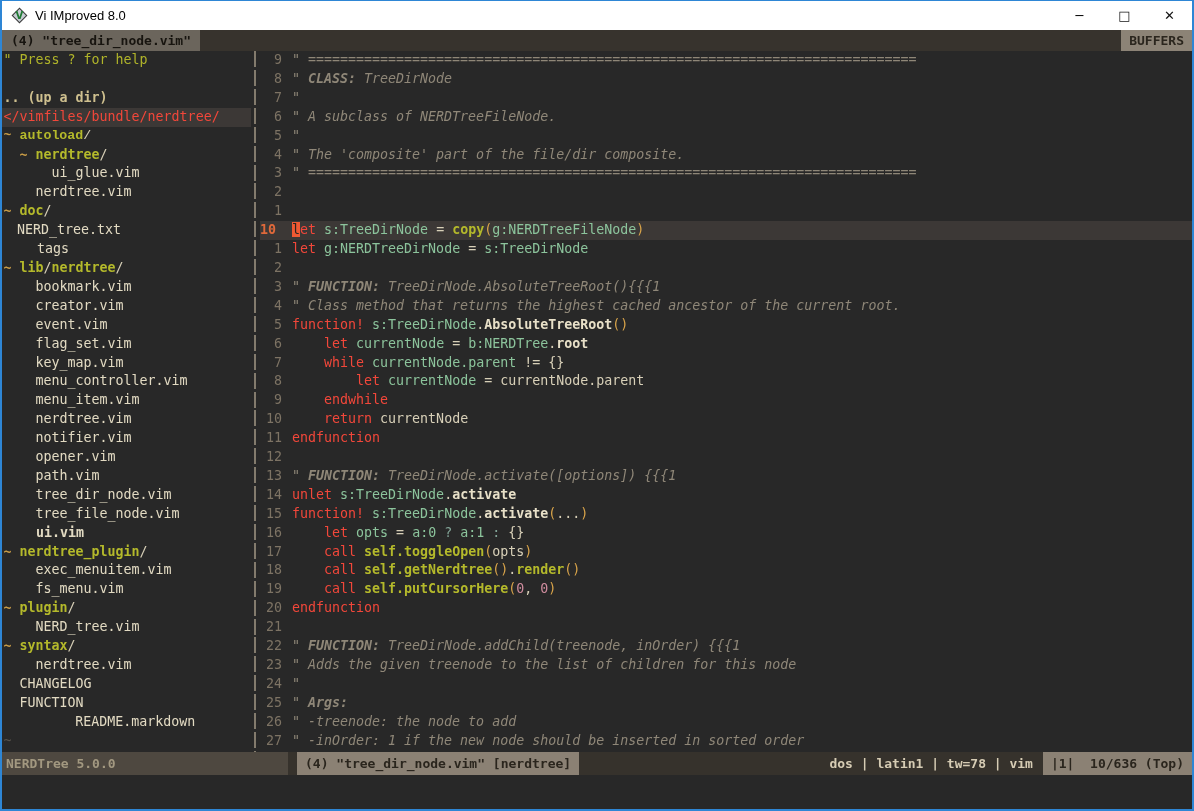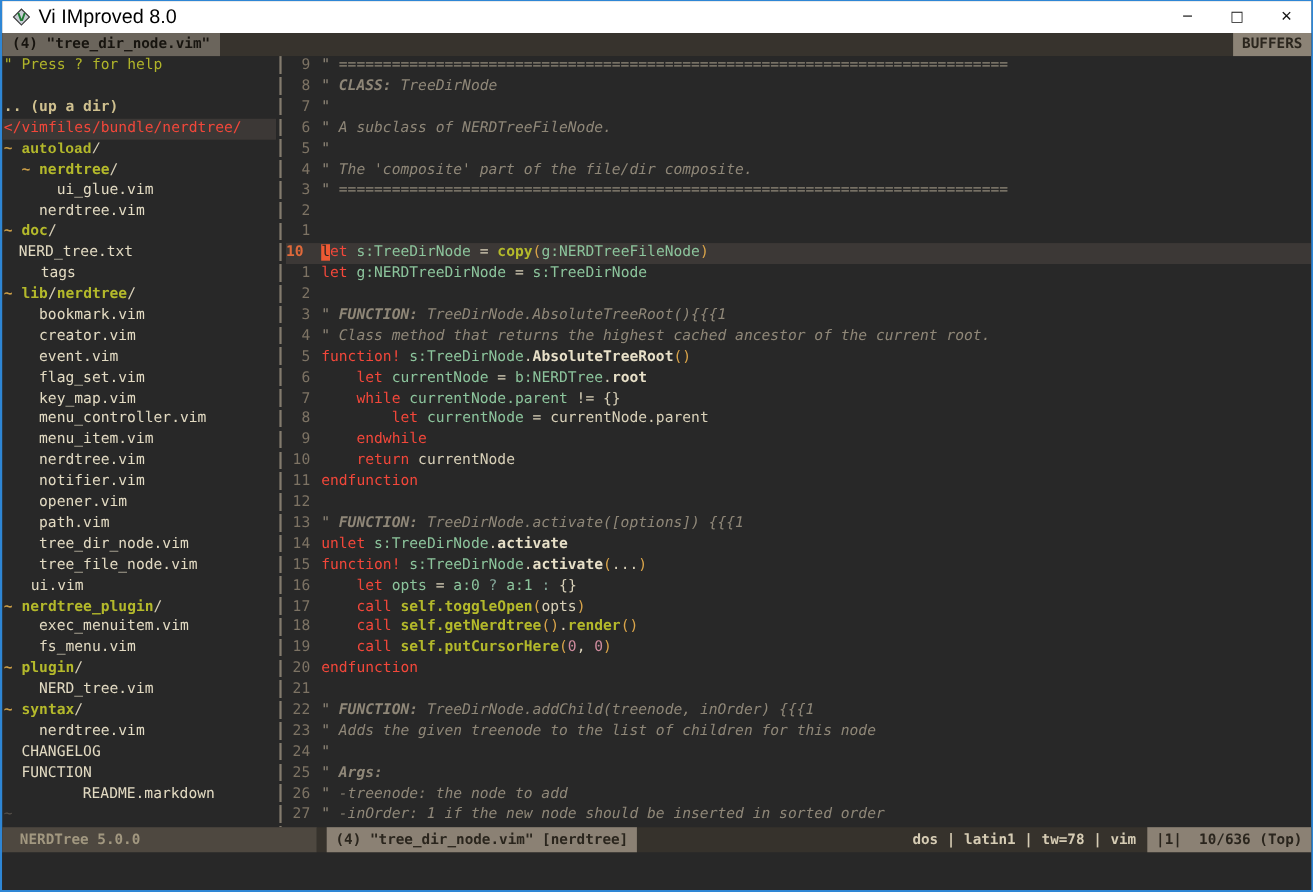--- a/index.html
+++ b/index.html
@@ -15,21 +15,21 @@
     --buffersBg:#8c8376; --buffersFg:#2b261e;
     --borderBlue:#2e86d5; --titleBg:#ffffff; --titleFg:#000000;
   }
   html,body{margin:0;padding:0;background:#2a2a2a;}
   .window{width:1194px;height:811px;box-sizing:border-box;
     border:2px solid var(--borderBlue);border-top-width:1px;
     background:var(--bg);display:flex;flex-direction:column;
     font-family:"DejaVu Sans Mono",monospace;}
   .titlebar{height:29px;background:var(--titleBg);display:flex;align-items:center;
     padding-left:9px;flex:none;}
-  .title-text{font-family:"Liberation Sans",sans-serif;font-size:18px;color:var(--titleFg);
+  .title-text{font-family:"Liberation Sans",sans-serif;font-size:13px;color:var(--titleFg);
     margin-left:7px;flex:1;}
   .winbtn{width:45px;height:29px;display:flex;align-items:center;justify-content:center;
     color:#111;font-family:"DejaVu Sans",sans-serif;font-size:13px;cursor:default;}
   .tabline{height:21px;background:var(--tabFillBg);display:flex;align-items:stretch;
     font-size:13px;font-weight:bold;flex:none;}
   .tab{background:var(--tabBg);color:var(--tabFg);padding:0 9px;display:flex;
     align-items:center;white-space:pre;}
   .tabfill{flex:1;}
   .buffers{background:var(--buffersBg);color:var(--buffersFg);padding:0 8px;
     display:flex;align-items:center;}
@@ -57,21 +57,21 @@
   .r-help{color:var(--help);}
   .r-up{color:var(--up);font-weight:bold;}
   .r-rootpath{color:var(--red);}
   .r-tilde{color:var(--tilde);font-weight:bold;}
   .r-dir{color:var(--dir);font-weight:bold;}
   .r-slash{color:var(--fg);}
   .r-file{color:var(--file);}
   .r-eob{color:var(--eob);}
   .statusline{height:23px;display:flex;font-size:13px;font-weight:bold;white-space:pre;flex:none;}
   .st-left{width:286px;flex:none;background:var(--statusLeftBg);color:var(--statusLeftFg);
-    padding-left:16px;display:flex;align-items:center;box-sizing:border-box;}
+    padding-left:4px;display:flex;align-items:center;box-sizing:border-box;}
   .st-right{flex:1;background:var(--statusBarBg);display:flex;align-items:center;}
   .seg{background:var(--segBg);color:var(--segFg);padding:0 8px;height:100%;
     display:flex;align-items:center;}
   .seg-file{margin-left:9px;}
   .st-spacer{flex:1;}
   .st-info{color:var(--infoFg);margin-right:10px;}
   .cmdline{height:34px;background:var(--bg);flex:none;}
 </style>
 </head>
 <body>
@@ -117,21 +117,21 @@
         <div class="row" style="padding-left: 33.5px;"><span class="r-file">flag_set.vim</span></div>
         <div class="row" style="padding-left: 33.5px;"><span class="r-file">key_map.vim</span></div>
         <div class="row" style="padding-left: 33.5px;"><span class="r-file">menu_controller.vim</span></div>
         <div class="row" style="padding-left: 33.5px;"><span class="r-file">menu_item.vim</span></div>
         <div class="row" style="padding-left: 33.5px;"><span class="r-file">nerdtree.vim</span></div>
         <div class="row" style="padding-left: 33.5px;"><span class="r-file">notifier.vim</span></div>
         <div class="row" style="padding-left: 33.5px;"><span class="r-file">opener.vim</span></div>
         <div class="row" style="padding-left: 33.5px;"><span class="r-file">path.vim</span></div>
         <div class="row" style="padding-left: 33.5px;"><span class="r-file">tree_dir_node.vim</span></div>
         <div class="row" style="padding-left: 33.5px;"><span class="r-file">tree_file_node.vim</span></div>
-        <div class="row" style="padding-left: 26px;"><span class="r-file">ui.vim</span></div>
+        <div class="row" style="padding-left: 34px; font-weight: bold;"><span class="r-file">ui.vim</span></div>
         <div class="row" style="padding-left: 1.5px;"><span class="r-tilde">~ </span><span class="r-dir">nerdtree_plugin</span><span class="r-slash">/</span></div>
         <div class="row" style="padding-left: 33.5px;"><span class="r-file">exec_menuitem.vim</span></div>
         <div class="row" style="padding-left: 33.5px;"><span class="r-file">fs_menu.vim</span></div>
         <div class="row" style="padding-left: 1.5px;"><span class="r-tilde">~ </span><span class="r-dir">plugin</span><span class="r-slash">/</span></div>
         <div class="row" style="padding-left: 33.5px;"><span class="r-file">NERD_tree.vim</span></div>
         <div class="row" style="padding-left: 1.5px;"><span class="r-tilde">~ </span><span class="r-dir">syntax</span><span class="r-slash">/</span></div>
         <div class="row" style="padding-left: 33.5px;"><span class="r-file">nerdtree.vim</span></div>
         <div class="row" style="padding-left: 17.5px;"><span class="r-file">CHANGELOG</span></div>
         <div class="row" style="padding-left: 17.5px;"><span class="r-file">FUNCTION</span></div>
         <div class="row" style="padding-left: 17.5px; text-align: center;"><span class="r-file">README.markdown</span></div>

